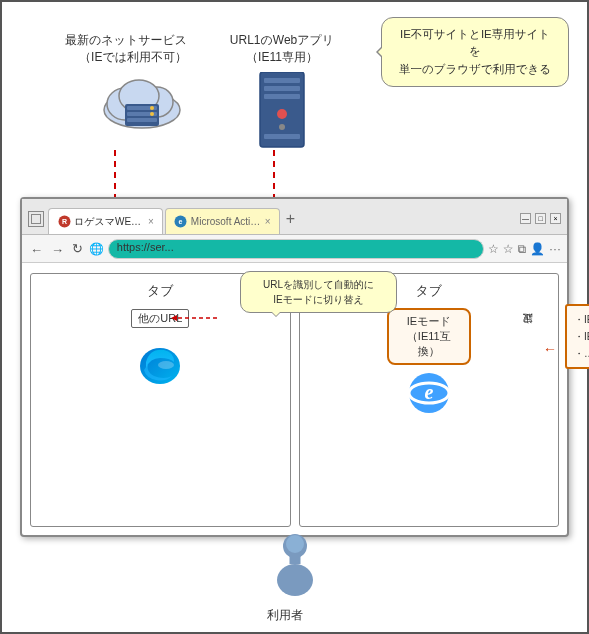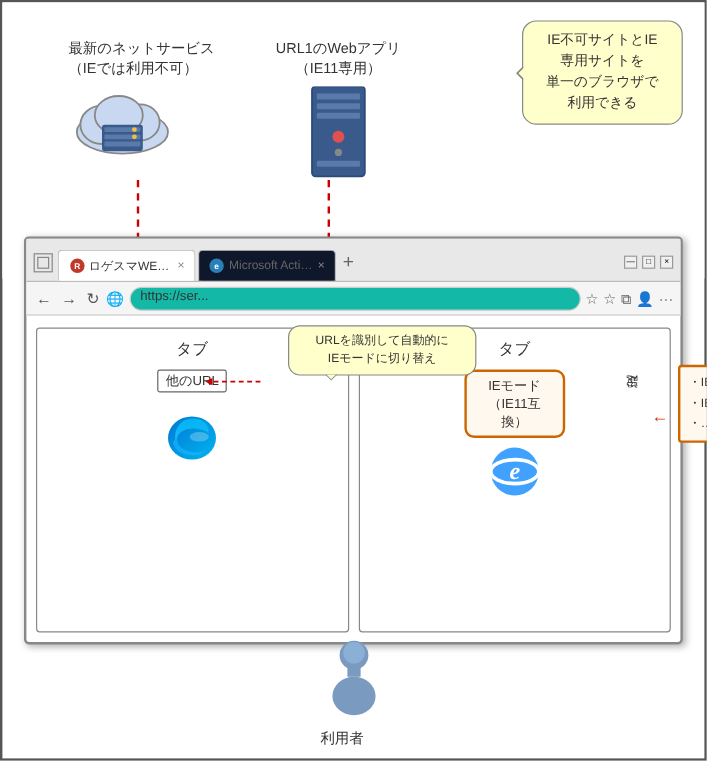--- a/index.html
+++ b/index.html
@@ -25,21 +25,21 @@
       position: relative;
       height: 230px;
       background: #fff;
     }
 
     
     .server-left {
       position: absolute;
       left: 55px;
       top: 30px;
-      text-align: left;
+      text-align: right;
       width: 130px;
     }
     .server-right {
       position: absolute;
       left: 215px;
       top: 30px;
       text-align: center;
       width: 130px;
     }
 
@@ -55,21 +55,21 @@
       position: absolute;
       right: 18px;
       top: 15px;
       background: #ffffcc;
       border: 1.5px solid #888;
       border-radius: 12px;
       padding: 8px 17px;
       font-size: 11.5px;
       line-height: 1.5;
       color: #333;
-      width: 134px;
+      width: 188px;
       text-align: center;
     }
     .speech-bubble-tr::before {
       content: '';
       position: absolute;
       left: -12px;
       top: 50%;
       transform: translateY(-50%);
       border: 6px solid transparent;
       border-right-color: #888;
@@ -121,21 +121,21 @@
       border-bottom: none;
       border-radius: 4px 4px 0 0;
       font-size: 10px;
       color: #333;
       white-space: nowrap;
       max-width: 120px;
       overflow: hidden;
       height: 26px;
     }
     .browser-tab.inactive {
-      background: #0f172a;
+      background: #fef9c3;
       color: #666;
     }
     .tab-favicon {
       width: 14px;
       height: 14px;
       margin-right: 3px;
       flex-shrink: 0;
       display: inline-flex;
       align-items: center;
       justify-content: center;

